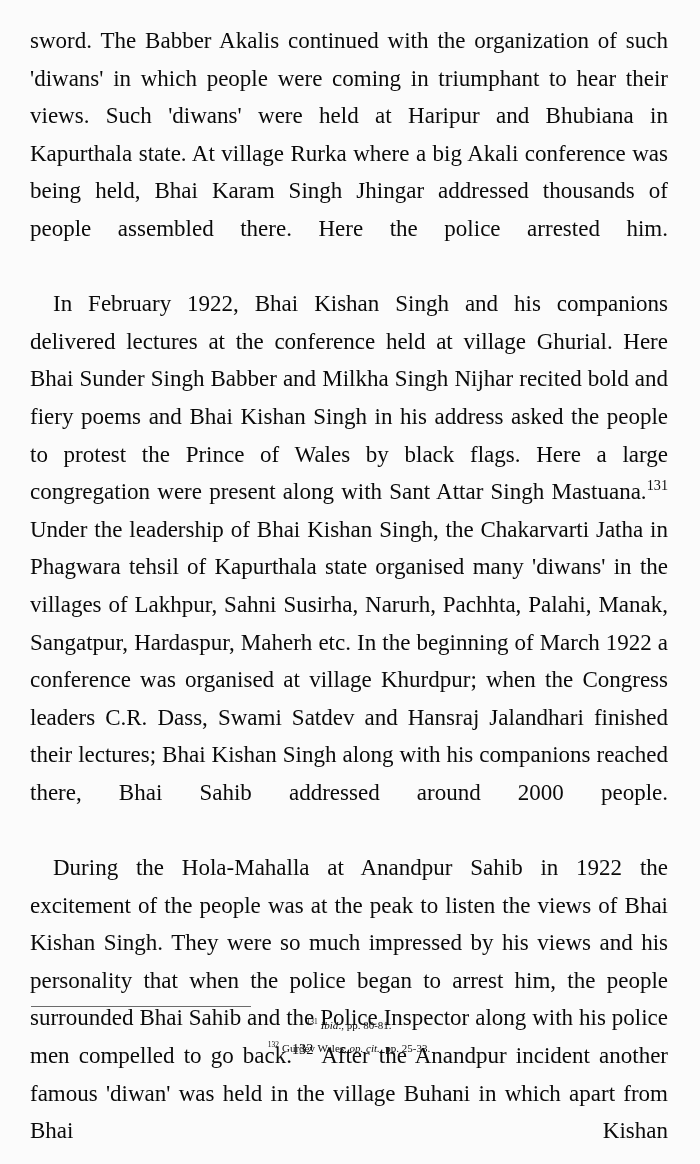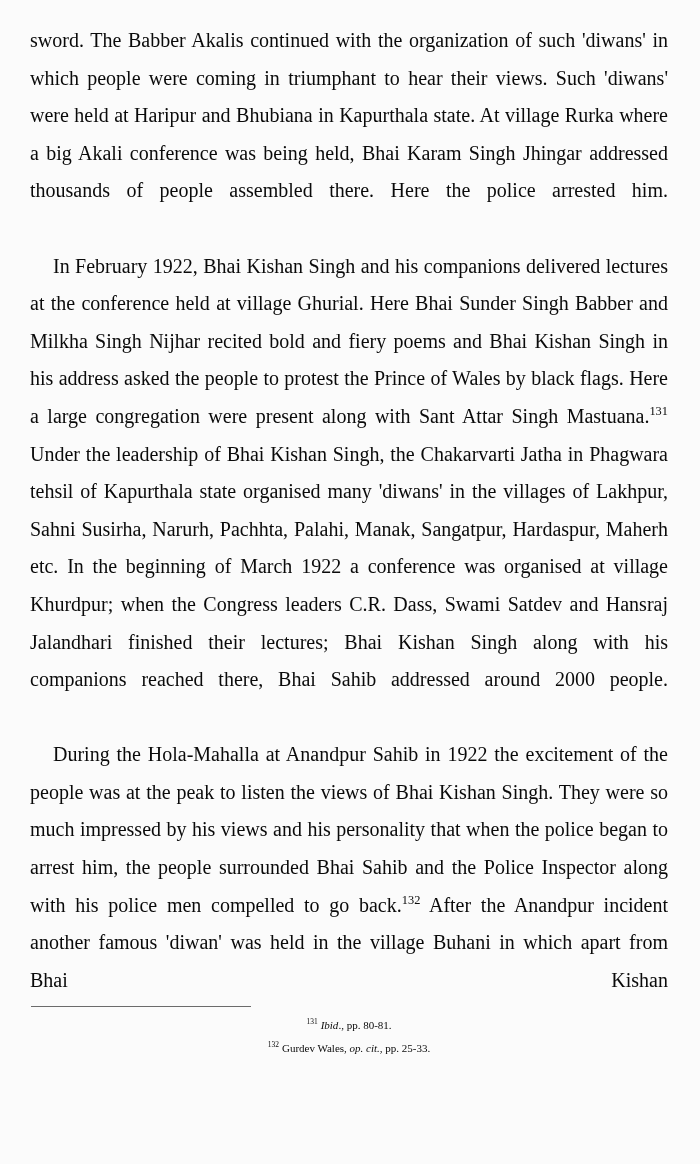--- a/index.html
+++ b/index.html
@@ -30,21 +30,21 @@
     position: absolute;
     left: 30px;
     top: 22px;
     width: 638px;
   }
 
   .para {
     margin: 0 0 0 0;
     text-align: justify;
     text-justify: inter-word;
-    font-size: 20px;
+    font-size: 23px;
     line-height: 37.6px;
     text-indent: 0;
     hyphens: none;
     -webkit-hyphens: none;
   }
   .para.indented {
     text-indent: 23px;
   }
 
   

